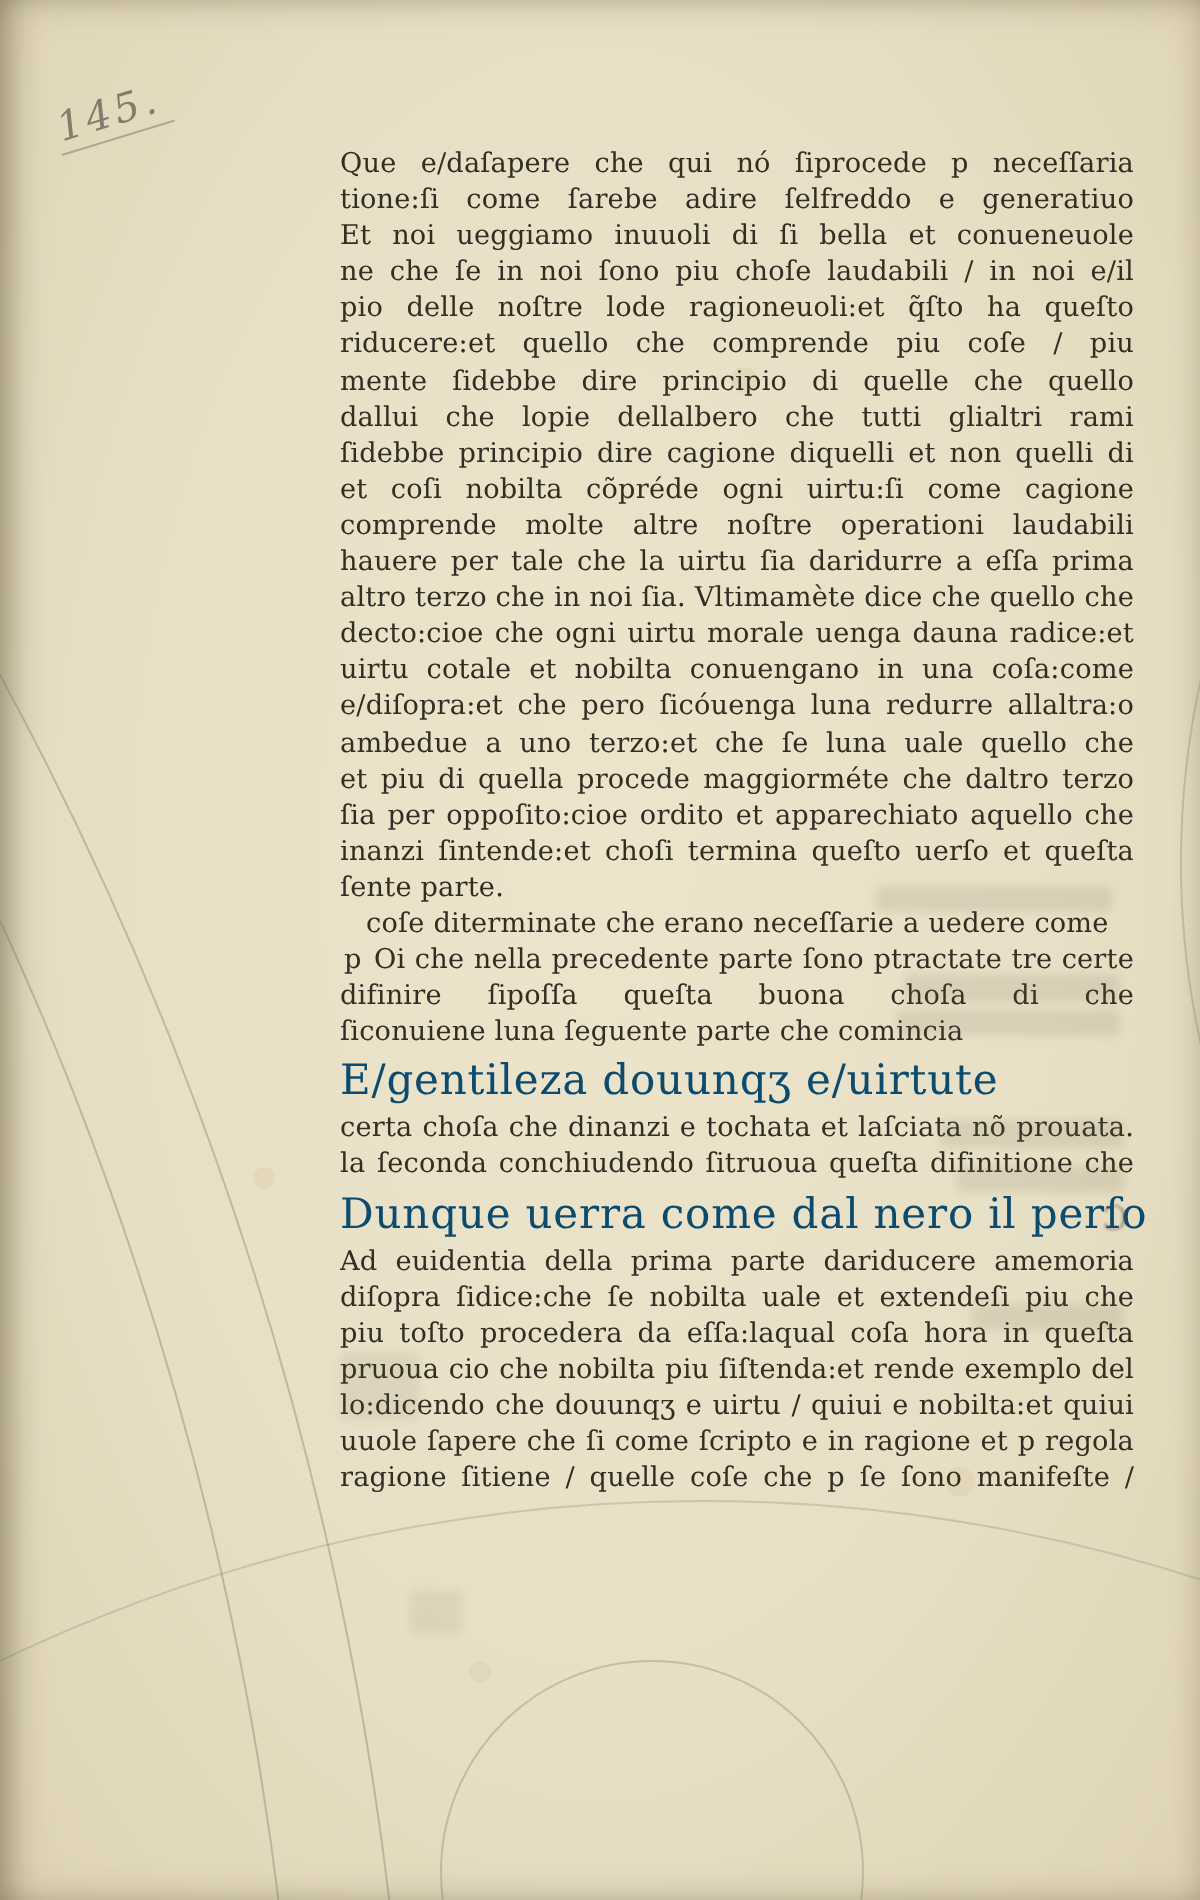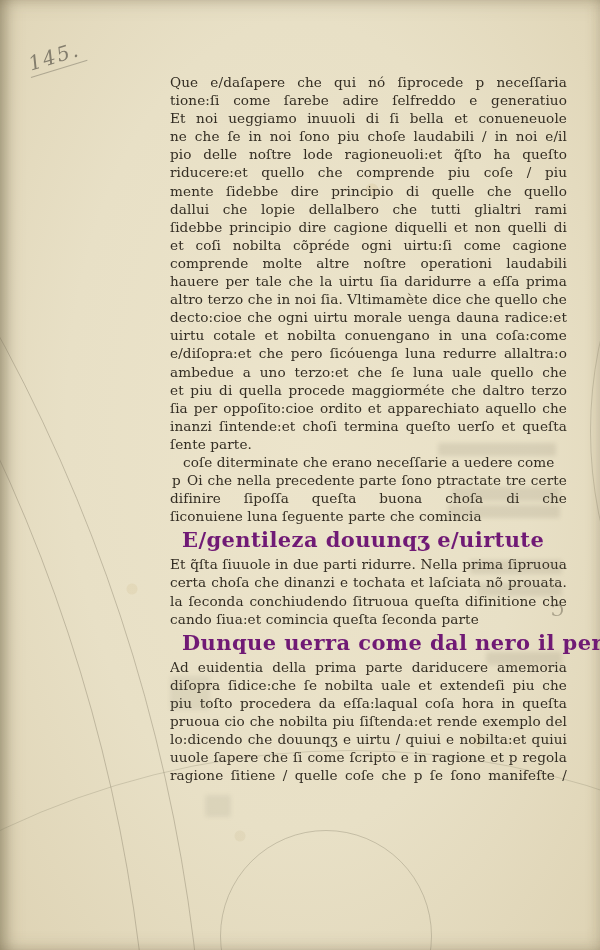--- a/index.html
+++ b/index.html
@@ -41,22 +41,22 @@
   .textcol{
     position:absolute;left:170px;top:73px;width:397px;
     color:#332d23;font-size:13.6px;line-height:18.1px;
     text-rendering:optimizeLegibility;
   }
   .line{height:18.1px;overflow:hidden;white-space:nowrap;letter-spacing:0.1px;}
   .line.j{white-space:normal;text-align:justify;text-align-last:justify;}
   .guide{display:inline-block;min-width:15px;padding-left:2px;}
   .gap{display:inline-block;width:13px;}
   h2{
-    margin:2px 12px;font-size:21px;line-height:26px;font-weight:bold;
-    color:#701a75;letter-spacing:0.4px;white-space:nowrap;
+    margin:2px 0;font-size:21px;line-height:26px;font-weight:normal;
+    color:#0c4a6e;letter-spacing:0.4px;white-space:nowrap;
   }
   
   .ghost{position:absolute;background:rgba(110,104,86,0.14);filter:blur(2px);pointer-events:none;border-radius:3px;}
   .g1{left:438px;top:443px;width:118px;height:13px;}
   .g2{left:452px;top:487px;width:108px;height:14px;}
   .g3{left:448px;top:505px;width:112px;height:13px;}
   .g4{left:470px;top:560px;width:92px;height:14px;}
   .g5{left:478px;top:583px;width:84px;height:13px;}
   .g6{left:170px;top:676px;width:40px;height:34px;background:rgba(110,104,86,0.10);}
   .g7{left:486px;top:652px;width:76px;height:13px;}
@@ -104,24 +104,22 @@
         <div class="line">ſente parte.</div>
       </div>
     <div class="para">
         <div class="line"><span class="gap"></span>coſe diterminate che erano neceſſarie a uedere come</div>
         <div class="line j"><span class="guide">p</span>Oi che nella precedente parte ſono ptractate tre certe</div>
         <div class="line j">difinire ſipoſſa queſta buona choſa di che ſiparla:procedere</div>
         <div class="line">ſiconuiene luna ſeguente parte che comincia</div>
       </div>
     <h2>E/gentileza douunqʒ e/uirtute</h2>
     <div class="para">
-        <div class="line j">Et q̃ſta ſiuuole in due parti ridurre. Nella prima ſipruoua</div>
         <div class="line j">certa choſa che dinanzi e tochata et laſciata nõ prouata. Nel</div>
         <div class="line j">la ſeconda conchiudendo ſitruoua queſta difinitione che cer</div>
-        <div class="line">cando ſiua:et comincia queſta ſeconda parte</div>
       </div>
     <h2>Dunque uerra come dal nero il perſo</h2>
     <div class="para">
         <div class="line j">Ad euidentia della prima parte dariducere amemoria e/chè</div>
         <div class="line j">diſopra ſidice:che ſe nobilta uale et extendeſi piu che uirtu</div>
         <div class="line j">piu toſto procedera da eſſa:laqual coſa hora in queſta parte</div>
         <div class="line j">pruoua cio che nobilta piu ſiſtenda:et rende exemplo del cie</div>
         <div class="line j">lo:dicendo che douunqʒ e uirtu / quiui e nobilta:et quiui ſi</div>
         <div class="line j">uuole ſapere che ſi come ſcripto e in ragione et p regola di</div>
         <div class="line j">ragione ſitiene / quelle coſe che p ſe ſono manifeſte / non e/</div>

